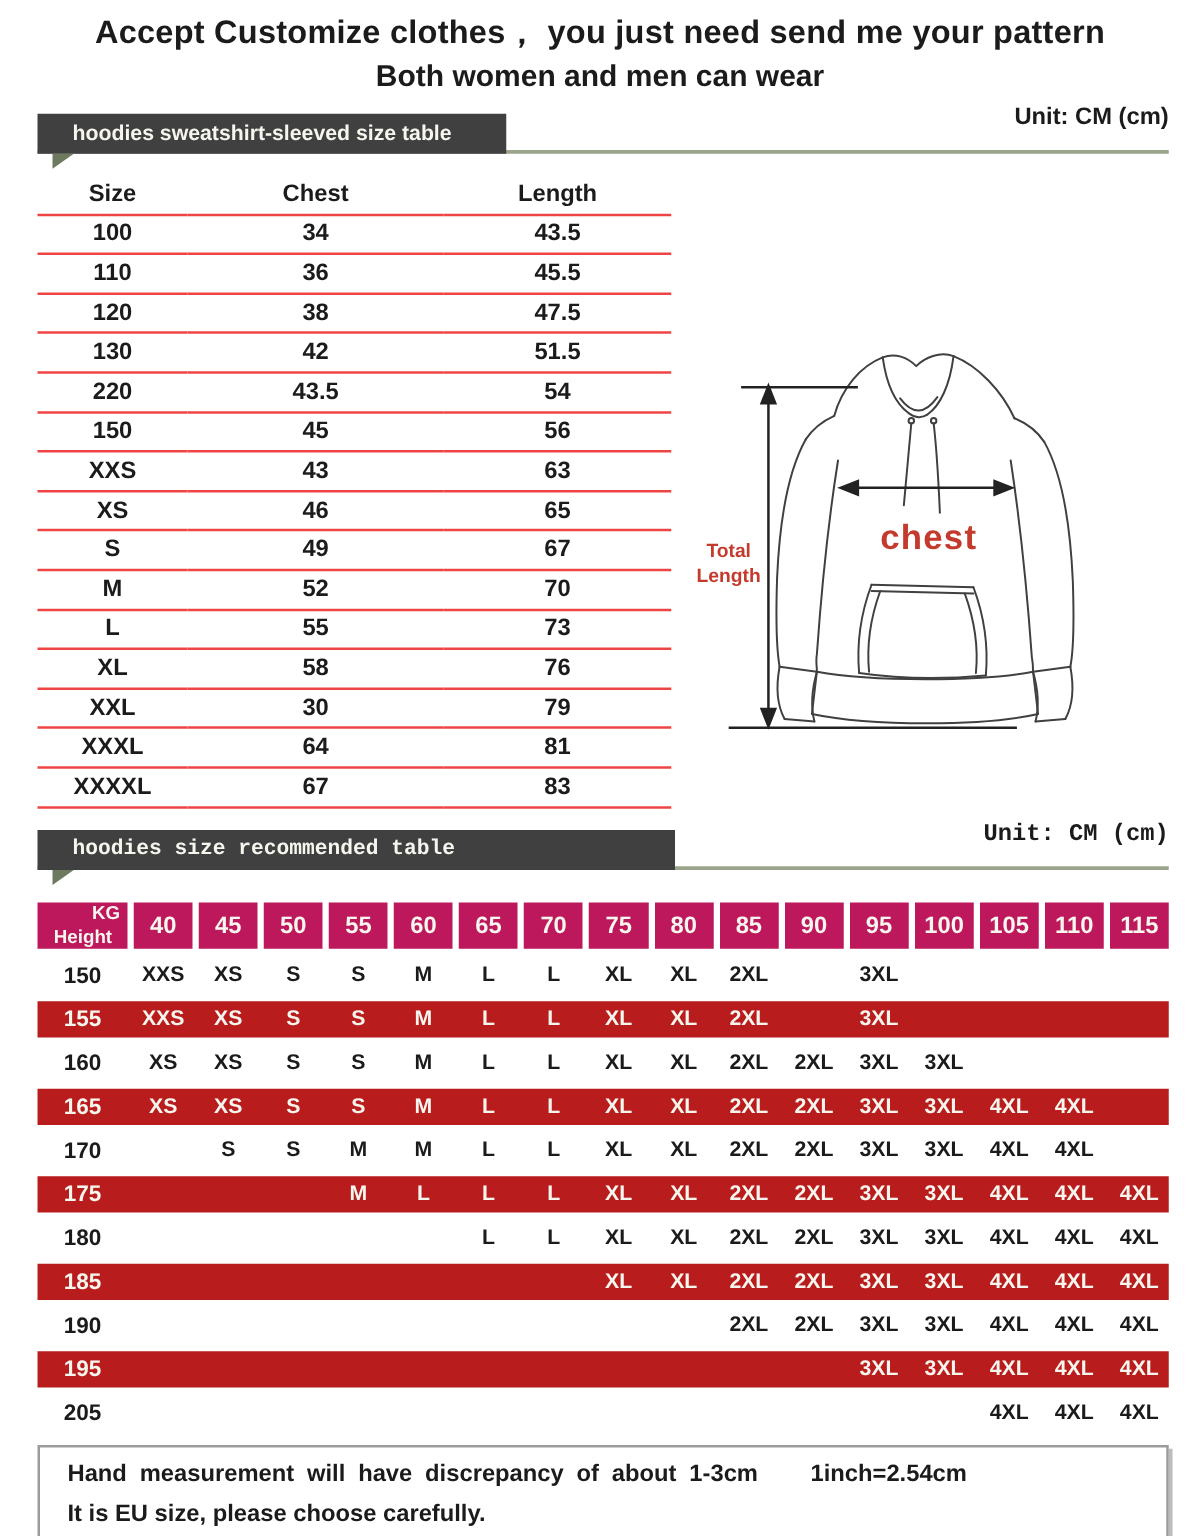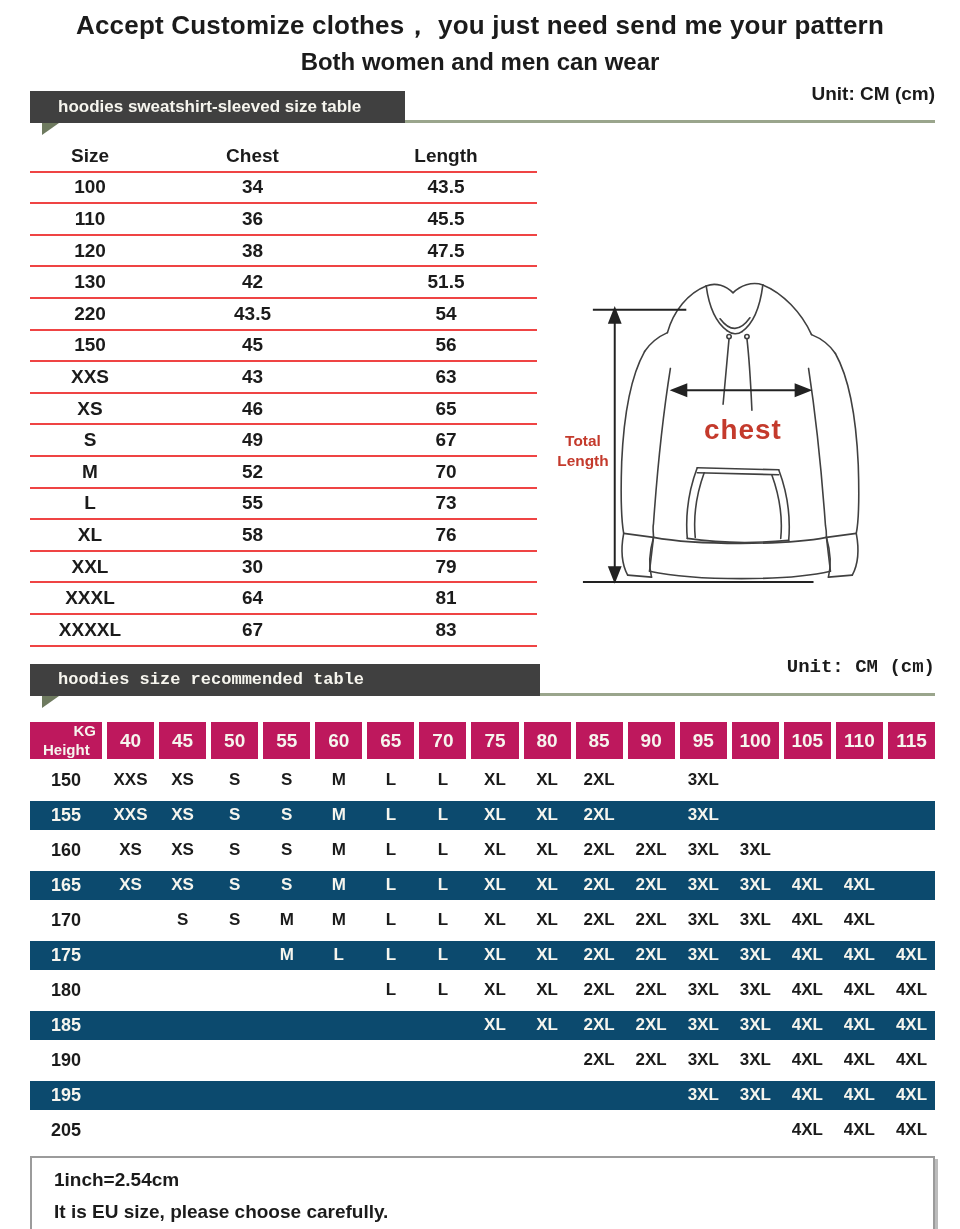--- a/index.html
+++ b/index.html
@@ -43,21 +43,21 @@
   .m-head{height:37px;margin-bottom:4px;}
   .m-head .mcell{background:#be185d;color:#f6f5ee;font-size:19px;font-weight:700;
     text-align:center;line-height:37px;}
   .corner{position:relative;
     background:linear-gradient(to top right,#8a9174 calc(50% - 1.2px),#f4f4ee calc(50% - 1.2px),
       #f4f4ee calc(50% + 1.2px),#8a9174 calc(50% + 1.2px));}
   .corner .kg{position:absolute;top:0;right:6px;font-size:15px;line-height:17px;font-weight:700;}
   .corner .hgt{position:absolute;bottom:1px;left:13px;font-size:15px;line-height:16px;font-weight:700;}
   .m-row.body{height:35px;align-items:center;font-size:17px;font-weight:700;text-align:center;color:#1b1b1b;}
   .m-row.body .hlabel{font-size:18px;}
-  .m-row.body.green{height:29px;margin:3px 0;background:#0c4a6e;color:#f6f5ee;}
+  .m-row.body.green{height:29px;margin:3px 0;background:#b91c1c;color:#f6f5ee;}
 
   
   .footer{margin:8px 25px 0 30px;border:2px solid #9b9b9b;box-shadow:3px 3px 0 #bcbcbc;
     padding:9px 18px 10px 22px;}
   .f1{display:flex;gap:42px;font-size:19px;font-weight:700;word-spacing:5px;line-height:25px;}
   .f2{font-size:19px;font-weight:700;margin-top:7px;line-height:25px;}
 </style>
 </head>
 <body>
 
@@ -470,16 +470,17 @@
         <div class="mcell"></div>
         <div class="mcell">4XL</div>
         <div class="mcell">4XL</div>
         <div class="mcell">4XL</div>
       </div>
     </div>
 </div>
 
 <div class="footer">
   <div class="f1">
+    <span>Hand measurement will have discrepancy of about 1-3cm</span>
     <span>1inch=2.54cm</span>
   </div>
   <div class="f2">It is EU size, please choose carefully.</div>
 </div>
 
 </body></html>

